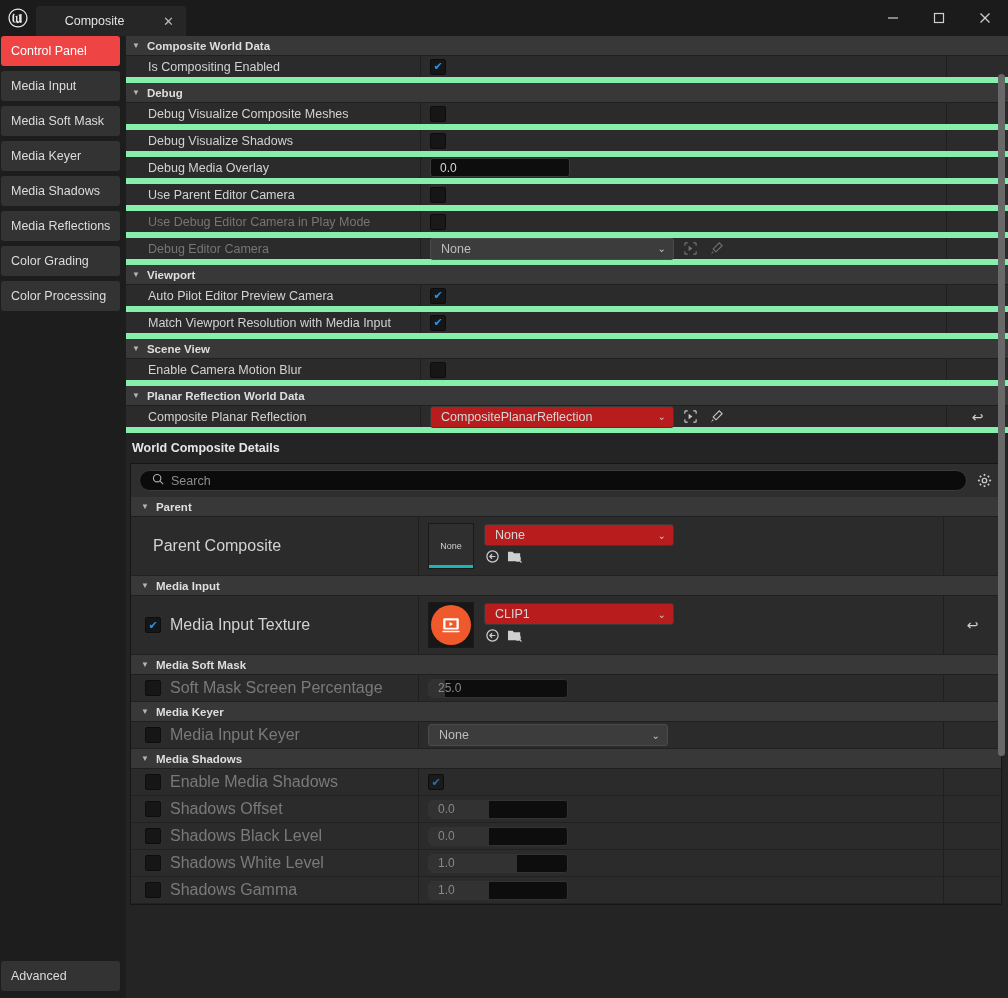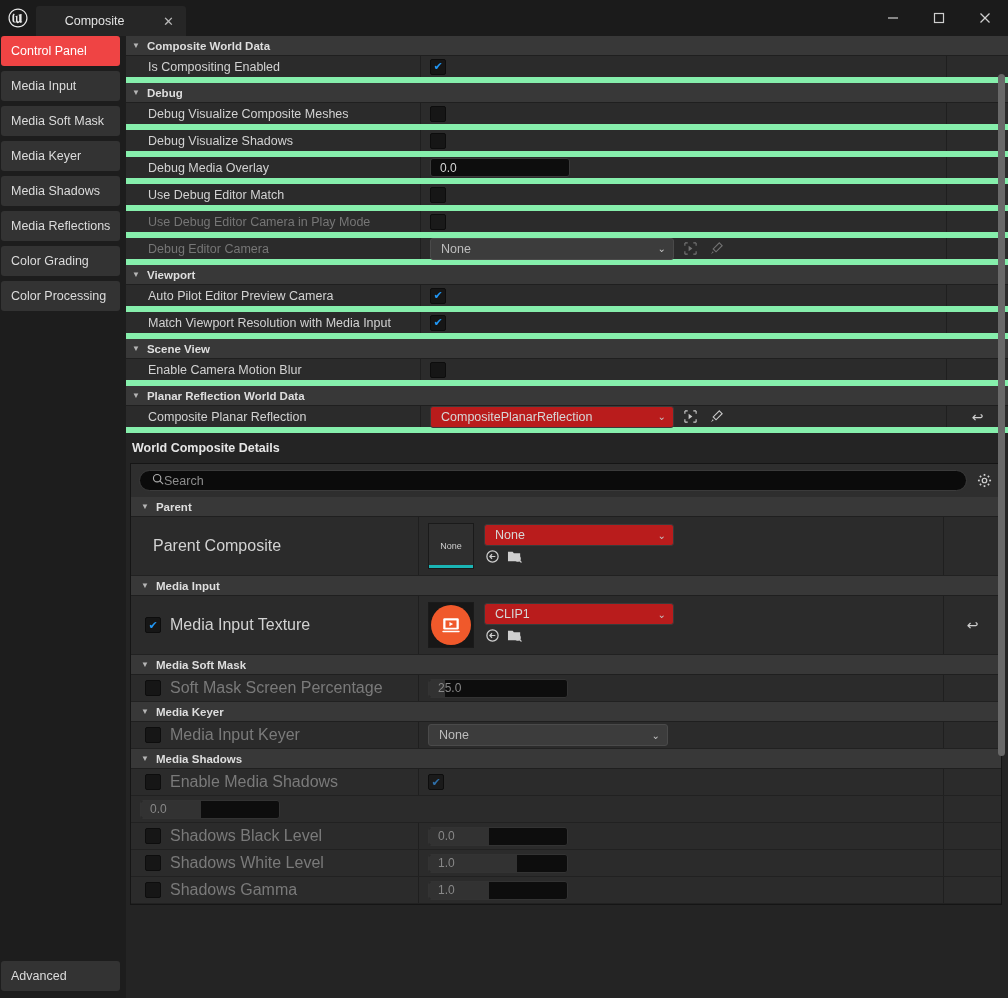--- a/index.html
+++ b/index.html
@@ -178,21 +178,21 @@
     border: 1px solid #151515;
     background: #2b2b2b;
   }
   .search-bar {
     height: 33px; background: #2e2e2e;
     display: flex; align-items: center; padding: 0 6px 0 8px; gap: 6px;
   }
   .search-input {
     flex: 1; height: 21px;
     background: #0b0b0b; border: 1px solid #3b3b3b; border-radius: 11px;
-    display: flex; align-items: center; padding: 0 12px;
+    display: flex; align-items: center; gap: 7px; padding: 0 12px;
     font-size: 12.5px; color: #8d8d8d; cursor: text;
   }
   .gear { width: 22px; display:flex; align-items:center; justify-content:center; cursor:pointer; }
 
   .drow {
     min-height: 27px; display: flex; align-items: stretch;
     background: #2b2b2b; border-bottom: 1px solid #212121;
   }
   .drow .dlabel {
     width: 288px; display: flex; align-items: center;
@@ -335,21 +335,21 @@
   <div class="row">
     <div class="label">Debug Media Overlay</div>
     <div class="valuecell">
       <div class="numfield">
         <span class="numtxt">0.0</span>
       </div>
     </div>
     <div class="tailcell"></div>
   </div>
   <div class="row">
-    <div class="label">Use Debug Editor Match</div>
+    <div class="label">Use Parent Editor Camera</div>
     <div class="valuecell">
       <div class="cb"></div>
     </div>
     <div class="tailcell"></div>
   </div>
   <div class="row disabled">
     <div class="label">Use Debug Editor Camera in Play Mode</div>
     <div class="valuecell">
       <div class="cb dim"></div>
     </div>
@@ -600,20 +600,24 @@
       <div class="dlabel" style="padding-left:14px">
         <span class="cb"></span>
         <span>Enable Media Shadows</span>
       </div>
       <div class="dvalue">
         <div class="cb dim checked"></div>
       </div>
       <div class="dtail"></div>
     </div>
     <div class="drow disabled">
+      <div class="dlabel" style="padding-left:14px">
+        <span class="cb"></span>
+        <span>Shadows Offset</span>
+      </div>
       <div class="dvalue">
         <div class="numfield dim">
           <span class="fill" style="width:60px"></span>
           <span class="numtxt">0.0</span>
         </div>
       </div>
       <div class="dtail"></div>
     </div>
     <div class="drow disabled">
       <div class="dlabel" style="padding-left:14px">

